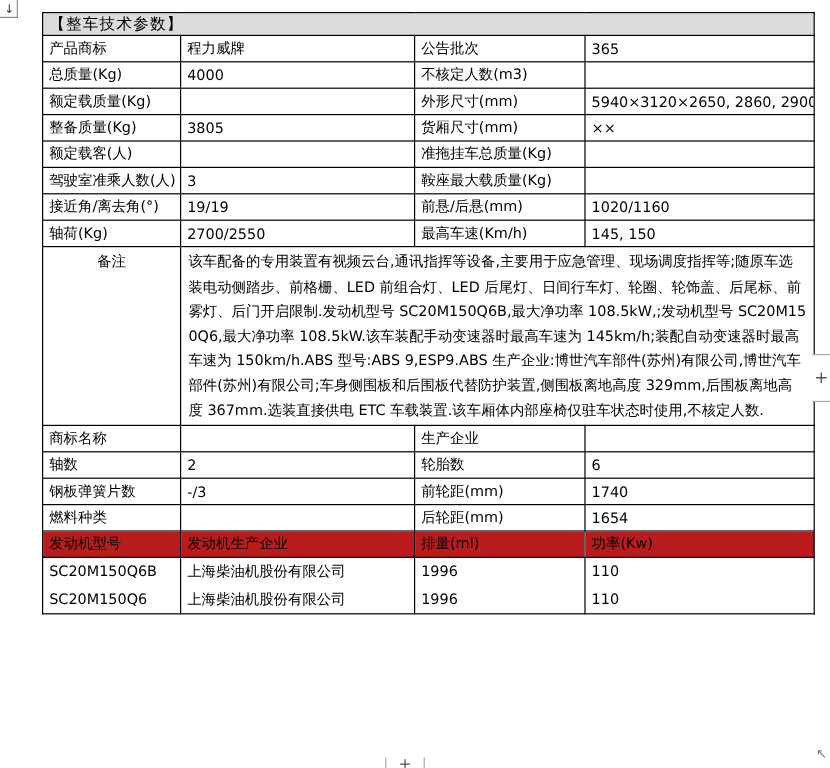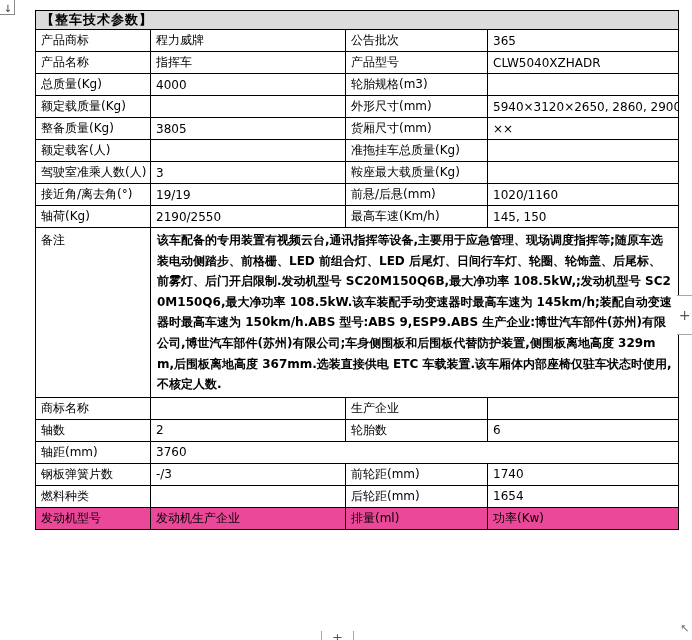--- a/index.html
+++ b/index.html
@@ -10,30 +10,30 @@
   .doc-table {
     position:absolute; left:35px; top:10px; width:643px;
     border-collapse:collapse; table-layout:fixed;
   }
   .doc-table td {
     border:1px solid #000; font-size:12px; color:#000;
     padding:0 5px; height:21px; vertical-align:middle;
     white-space:nowrap; overflow:hidden;
   }
   tr.sec-title td {
-    background:#dcdcdc; font-weight:bold; font-size:13px; height:18px;
+    background:#dcdcdc; font-weight:normal; font-size:13px; height:18px;
     letter-spacing:1px;
     margin-left:17px;
   }
-  tr.engine-head td { background:#ec4899; }
+  tr.engine-head td { background:#b91c1c; }
   td.remark-cell {
     white-space:normal; vertical-align:top; line-height:20.6px;
-    padding:2px 6px; height:138px; word-break:break-all;font-weight:bold;
+    padding:2px 6px; height:138px; word-break:break-all;
   }
-  td.remark-label { vertical-align:top; padding-top:4px; }
+  td.remark-label { vertical-align:top; padding-top:4px;text-align:center; }
   td.engine-cell { height:46px; padding:0 5px; }
   .engine-line { height:23px; line-height:23px; overflow:hidden; }
   
   .move-handle {
     position:absolute; left:-3px; top:-3px; width:18px; height:18px;
     border:1px solid #8a8a8a; background:#fff;
     display:flex; align-items:flex-end; justify-content:flex-end;
     font-size:10px; color:#333; padding:0 2px 0 0; box-sizing:border-box;
   }
   .right-plus {
@@ -72,29 +72,23 @@
     <td colspan="4">【整车技术参数】</td>
   </tr>
 
   <tr>
     <td>产品商标</td>
     <td>程力威牌</td>
     <td>公告批次</td>
     <td>365</td>
   </tr>
   <tr>
-    <td>产品名称</td>
-    <td>指挥车</td>
-    <td>产品型号</td>
-    <td>CLW5040XZHADR</td>
-  </tr>
-  <tr>
     <td>总质量(Kg)</td>
     <td>4000</td>
-    <td>轮胎规格(m3)</td>
+    <td>不核定人数(m3)</td>
     <td></td>
   </tr>
   <tr>
     <td>额定载质量(Kg)</td>
     <td></td>
     <td>外形尺寸(mm)</td>
     <td>5940×3120×2650, 2860, 2900</td>
   </tr>
   <tr>
     <td>整备质量(Kg)</td>
@@ -115,21 +109,21 @@
     <td></td>
   </tr>
   <tr>
     <td>接近角/离去角(°)</td>
     <td>19/19</td>
     <td>前悬/后悬(mm)</td>
     <td>1020/1160</td>
   </tr>
   <tr>
     <td>轴荷(Kg)</td>
-    <td>2190/2550</td>
+    <td>2700/2550</td>
     <td>最高车速(Km/h)</td>
     <td>145, 150</td>
   </tr>
 
   <tr>
     <td class="remark-label">备注</td>
     <td class="remark-cell" colspan="3">该车配备的专用装置有视频云台,通讯指挥等设备,主要用于应急管理、现场调度指挥等;随原车选装电动侧踏步、前格栅、LED 前组合灯、LED 后尾灯、日间行车灯、轮圈、轮饰盖、后尾标、前雾灯、后门开启限制.发动机型号 SC20M150Q6B,最大净功率 108.5kW,;发动机型号 SC20M150Q6,最大净功率 108.5kW.该车装配手动变速器时最高车速为 145km/h;装配自动变速器时最高车速为 150km/h.ABS 型号:ABS 9,ESP9.ABS 生产企业:博世汽车部件(苏州)有限公司,博世汽车部件(苏州)有限公司;车身侧围板和后围板代替防护装置,侧围板离地高度 329mm,后围板离地高度 367mm.选装直接供电 ETC 车载装置.该车厢体内部座椅仅驻车状态时使用,不核定人数.</td>
   </tr>
 
 
@@ -139,42 +133,56 @@
     <td>生产企业</td>
     <td></td>
   </tr>
   <tr>
     <td>轴数</td>
     <td>2</td>
     <td>轮胎数</td>
     <td>6</td>
   </tr>
   <tr>
-    <td>轴距(mm)</td>
-    <td colspan="3">3760</td>
-  </tr>
-  <tr>
     <td>钢板弹簧片数</td>
     <td>-/3</td>
     <td>前轮距(mm)</td>
     <td>1740</td>
   </tr>
   <tr>
     <td>燃料种类</td>
     <td></td>
     <td>后轮距(mm)</td>
     <td>1654</td>
   </tr>
 
   <tr class="engine-head">
     <td>发动机型号</td>
     <td>发动机生产企业</td>
     <td>排量(ml)</td>
     <td>功率(Kw)</td>
   </tr>
+  <tr>
+    <td class="engine-cell">
+      <div class="engine-line">SC20M150Q6B</div>
+      <div class="engine-line">SC20M150Q6</div>
+    </td>
+    <td class="engine-cell">
+      <div class="engine-line">上海柴油机股份有限公司</div>
+      <div class="engine-line">上海柴油机股份有限公司</div>
+    </td>
+    <td class="engine-cell">
+      <div class="engine-line">1996</div>
+      <div class="engine-line">1996</div>
+    </td>
+    <td class="engine-cell">
+      <div class="engine-line">110</div>
+      <div class="engine-line">110</div>
+    </td>
+  </tr>
 </tbody>
   </table>
 
 <div class="right-plus">
   <span>+</span>
 </div>
 
 <div class="bottom-plus">
   <span>+</span>
 </div>

